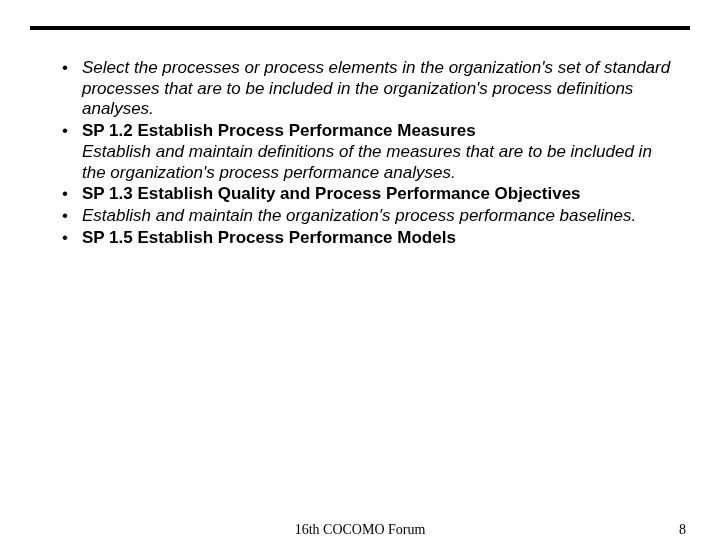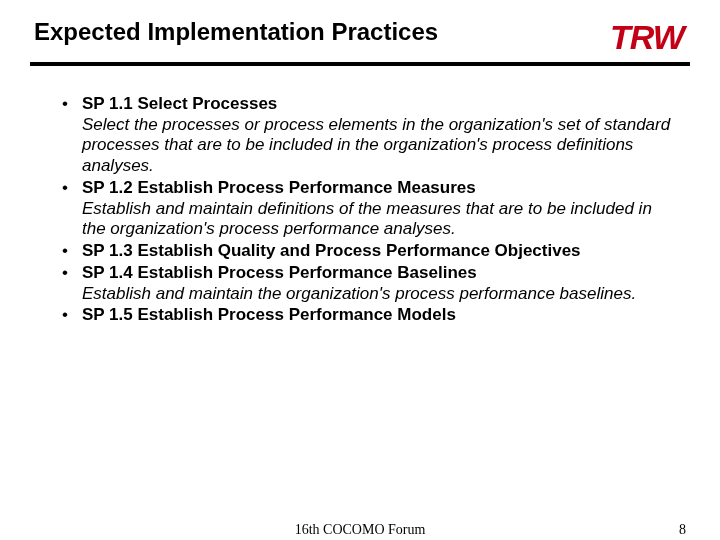--- a/index.html
+++ b/index.html
@@ -90,47 +90,41 @@
     }
     .footer-right {
       position: absolute;
       right: 34px;
     }
   </style>
 </head>
 <body>
 
 <div class="slide">
-  <div class="header-row">
-    <div class="title">Expected Implementation Practices</div>
-    <div class="logo">TRW</div>
-  </div>
   <hr class="hr">
   <div class="content">
 
     <div class="bullet-item">
       <span class="bullet-dot">•</span>
-      <span class="sp-title">SP 1.1 Select Processes</span>
       <span class="sp-body">Select the processes or process elements in the organization's set of standard processes that are to be included in the organization's process definitions analyses.</span>
     </div>
 
     <div class="bullet-item">
       <span class="bullet-dot">•</span>
       <span class="sp-title">SP 1.2 Establish Process Performance Measures</span>
       <span class="sp-body">Establish and maintain definitions of the measures that are to be included in the organization's process performance analyses.</span>
     </div>
 
     <div class="bullet-item">
       <span class="bullet-dot">•</span>
       <span class="sp-title">SP 1.3 Establish Quality and Process Performance Objectives</span>
     </div>
 
     <div class="bullet-item">
       <span class="bullet-dot">•</span>
-      <span class="sp-title">SP 1.4 Establish Process Performance Baselines</span>
       <span class="sp-body">Establish and maintain the organization's process performance baselines.</span>
     </div>
 
     <div class="bullet-item">
       <span class="bullet-dot">•</span>
       <span class="sp-title">SP 1.5 Establish Process Performance Models</span>
     </div>
 
   </div>
 

